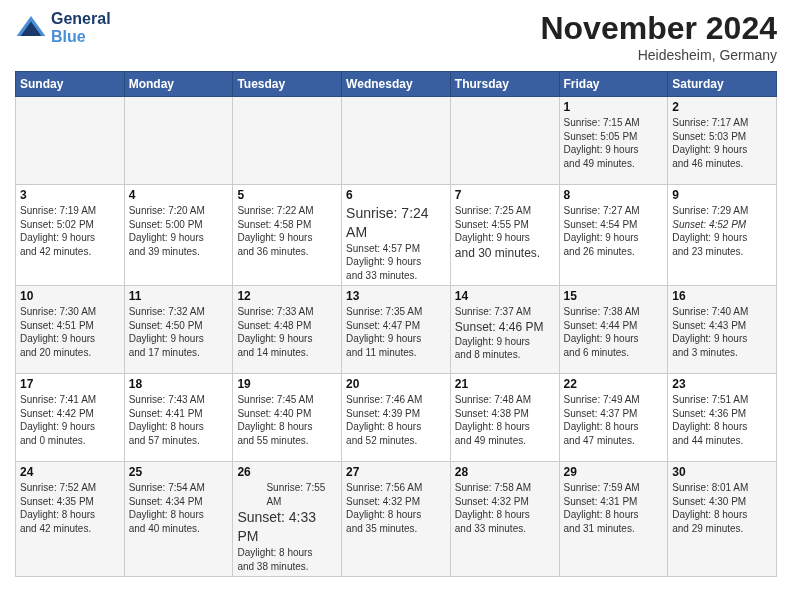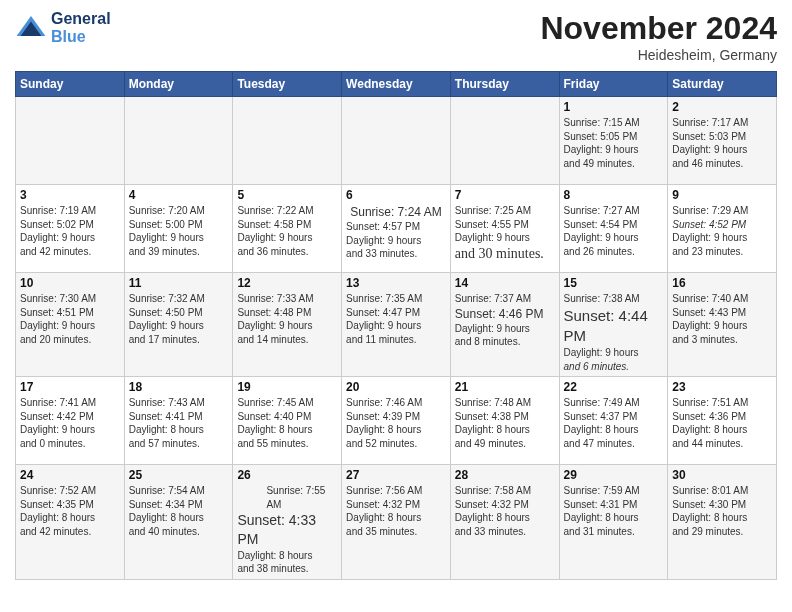--- a/index.html
+++ b/index.html
@@ -157,31 +157,31 @@
           </td>
           <td>
             <span class="day-num">5</span>
             <div style="font-size: 10px; line-height: 1.35;">Sunrise: 7:22 AM</div>
             <div style="font-size: 10px; line-height: 1.35;">Sunset: 4:58 PM</div>
             <div style="font-size: 10px; line-height: 1.35;">Daylight: 9 hours</div>
             <div style="font-size: 10px; line-height: 1.35;">and 36 minutes.</div>
           </td>
           <td>
             <span class="day-num">6</span>
-            <div style="font-size: 12px; line-height: 1.35; text-align: center;">Sunrise: 7:24 AM</div>
+            <div style="font-size: 14px; line-height: 1.35;">Sunrise: 7:24 AM</div>
             <div style="font-size: 10px; line-height: 1.35;">Sunset: 4:57 PM</div>
             <div style="font-size: 10px; line-height: 1.35;">Daylight: 9 hours</div>
             <div style="font-size: 10px; line-height: 1.35;">and 33 minutes.</div>
           </td>
           <td>
             <span class="day-num">7</span>
             <div style="font-size: 10px; line-height: 1.35;">Sunrise: 7:25 AM</div>
             <div style="font-size: 10px; line-height: 1.35;">Sunset: 4:55 PM</div>
             <div style="font-size: 10px; line-height: 1.35;">Daylight: 9 hours</div>
-            <div style="font-size: 14px; line-height: 1.35; font-family: Liberation Serif, serif;">and 30 minutes.</div>
+            <div style="font-size: 12px; line-height: 1.35;">and 30 minutes.</div>
           </td>
           <td>
             <span class="day-num">8</span>
             <div style="font-size: 10px; line-height: 1.35;">Sunrise: 7:27 AM</div>
             <div style="font-size: 10px; line-height: 1.35;">Sunset: 4:54 PM</div>
             <div style="font-size: 10px; line-height: 1.35;">Daylight: 9 hours</div>
             <div style="font-size: 10px; line-height: 1.35;">and 26 minutes.</div>
           </td>
           <td>
             <span class="day-num">9</span>
@@ -223,23 +223,23 @@
           <td>
             <span class="day-num">14</span>
             <div style="font-size: 10px; line-height: 1.35;">Sunrise: 7:37 AM</div>
             <div style="font-size: 12px; line-height: 1.35;">Sunset: 4:46 PM</div>
             <div style="font-size: 10px; line-height: 1.35;">Daylight: 9 hours</div>
             <div style="font-size: 10px; line-height: 1.35;">and 8 minutes.</div>
           </td>
           <td>
             <span class="day-num">15</span>
             <div style="font-size: 10px; line-height: 1.35;">Sunrise: 7:38 AM</div>
-            <div style="font-size: 15px; line-height: 1.35;">Sunset: 4:44 PM</div>
-            <div style="font-size: 10px; line-height: 1.35;">Daylight: 9 hours</div>
-            <div style="font-size: 10px; line-height: 1.35; font-style: italic;">and 6 minutes.</div>
+            <div style="font-size: 10px; line-height: 1.35;">Sunset: 4:44 PM</div>
+            <div style="font-size: 10px; line-height: 1.35;">Daylight: 9 hours</div>
+            <div style="font-size: 10px; line-height: 1.35;">and 6 minutes.</div>
           </td>
           <td>
             <span class="day-num">16</span>
             <div style="font-size: 10px; line-height: 1.35;">Sunrise: 7:40 AM</div>
             <div style="font-size: 10px; line-height: 1.35;">Sunset: 4:43 PM</div>
             <div style="font-size: 10px; line-height: 1.35;">Daylight: 9 hours</div>
             <div style="font-size: 10px; line-height: 1.35;">and 3 minutes.</div>
           </td>
         </tr>
         <tr>

